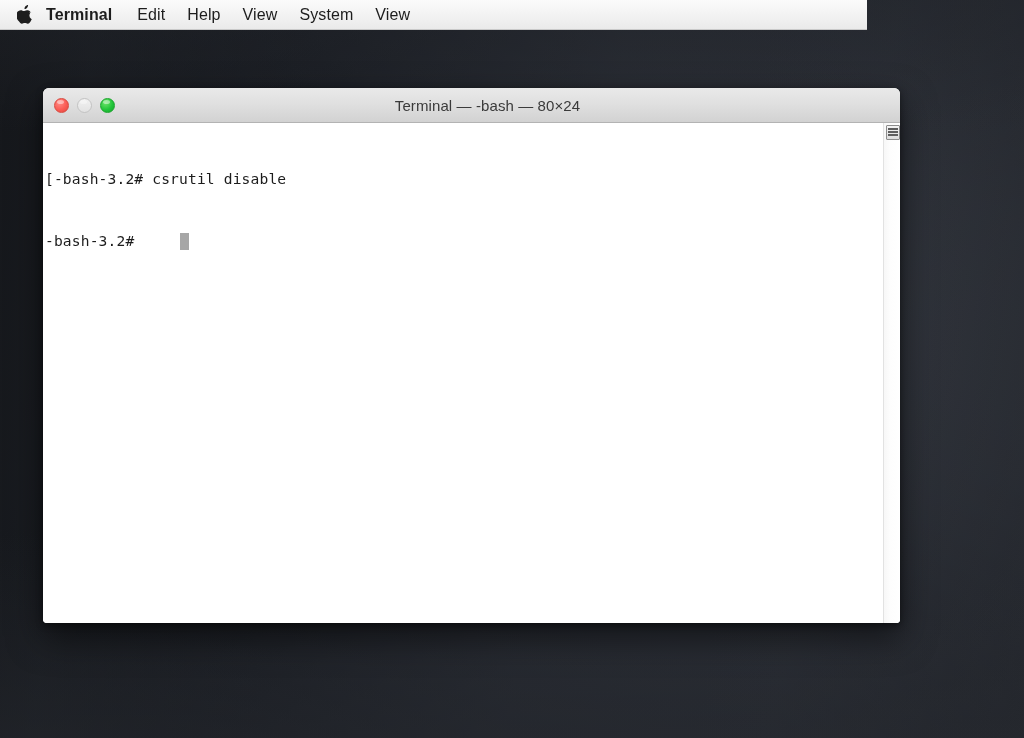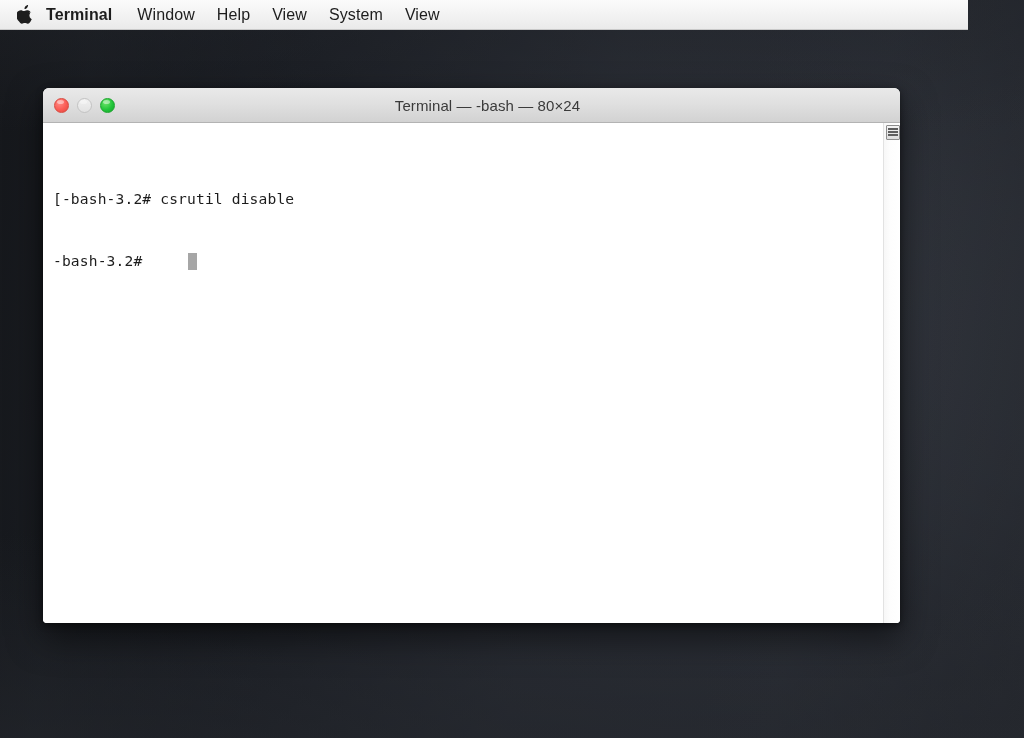--- a/index.html
+++ b/index.html
@@ -37,21 +37,21 @@
     inset: 0;
     background: linear-gradient(180deg, rgba(35,38,44,0.45) 0%, rgba(60,63,69,0.0) 18%, rgba(45,48,54,0.0) 72%, rgba(40,43,49,0.45) 100%);
     pointer-events: none;
   }
 
   
   #menubar {
     position: absolute;
     left: 0;
     top: 0;
-    width: 968px;
+    width: 867px;
     height: 30px;
     background: linear-gradient(180deg, #fbfbfb 0%, #f2f2f2 55%, #eaeaea 100%);
     border-bottom: 1px solid #c9c9c9;
     display: flex;
     align-items: center;
     box-sizing: border-box;
     padding-left: 10px;
   }
   .menu-apple {
     width: 30px;
@@ -150,29 +150,28 @@
 
   
   #terminal-body {
     position: relative;
     height: 500px;
     background: #ffffff;
     display: flex;
   }
   #terminal-text {
     flex: 1 1 auto;
-    padding: 4px 0 0 10px;
+    padding: 4px 0 0 2px;
     font-family: "DejaVu Sans Mono", "Liberation Mono", monospace;
     font-size: 14.6px;
     line-height: 20.8px;
     color: #1c1c1c;
     white-space: pre;
     overflow: hidden;
     letter-spacing: 0.15px;
-    margin-top: 20px;
   }
   .term-line {
     height: 20.8px;
     white-space: pre;
   }
   #prompt-line {
     display: flex;
     align-items: center;
     height: 20.8px;
     gap: 39px;
@@ -232,21 +231,21 @@
   <div id="desktop-tint2"></div>
 </div>
 
 <div id="menubar">
   <div class="menu-apple">
     <svg width="17" height="20" viewBox="0 0 17 20" aria-hidden="true">
       <path fill="#1d1d1d" d="M11.06 0c.1 1.02-.3 2-.93 2.73-.64.74-1.66 1.3-2.64 1.23-.12-.99.36-2.02.96-2.67C9.12.54 10.2.05 11.06 0zm3.3 7.06c-.06.04-1.98 1.13-1.96 3.36.02 2.68 2.36 3.57 2.39 3.58-.02.07-.37 1.29-1.23 2.54-.74 1.1-1.52 2.18-2.74 2.2-1.2.03-1.59-.7-2.96-.7-1.37 0-1.8.68-2.94.73-1.18.04-2.08-1.18-2.83-2.27C-.45 14.26-1.62 10.2.01 7.46c.8-1.36 2.25-2.22 3.81-2.25 1.15-.02 2.24.78 2.95.78.7 0 2.03-.96 3.42-.82.58.02 2.22.24 3.27 1.79-.08.05-1.95 1.14-1.1 1.1z"></path>
     </svg>
   </div>
   <div class="menu-item app-name">Terminal</div>
-  <div class="menu-item">Window</div>
+  <div class="menu-item">Edit</div>
   <div class="menu-item">Help</div>
   <div class="menu-item">View</div>
   <div class="menu-item">System</div>
   <div class="menu-item">View</div>
 </div>
 
 <div id="terminal-window">
 
   <div id="titlebar">
     <div id="traffic-lights">

